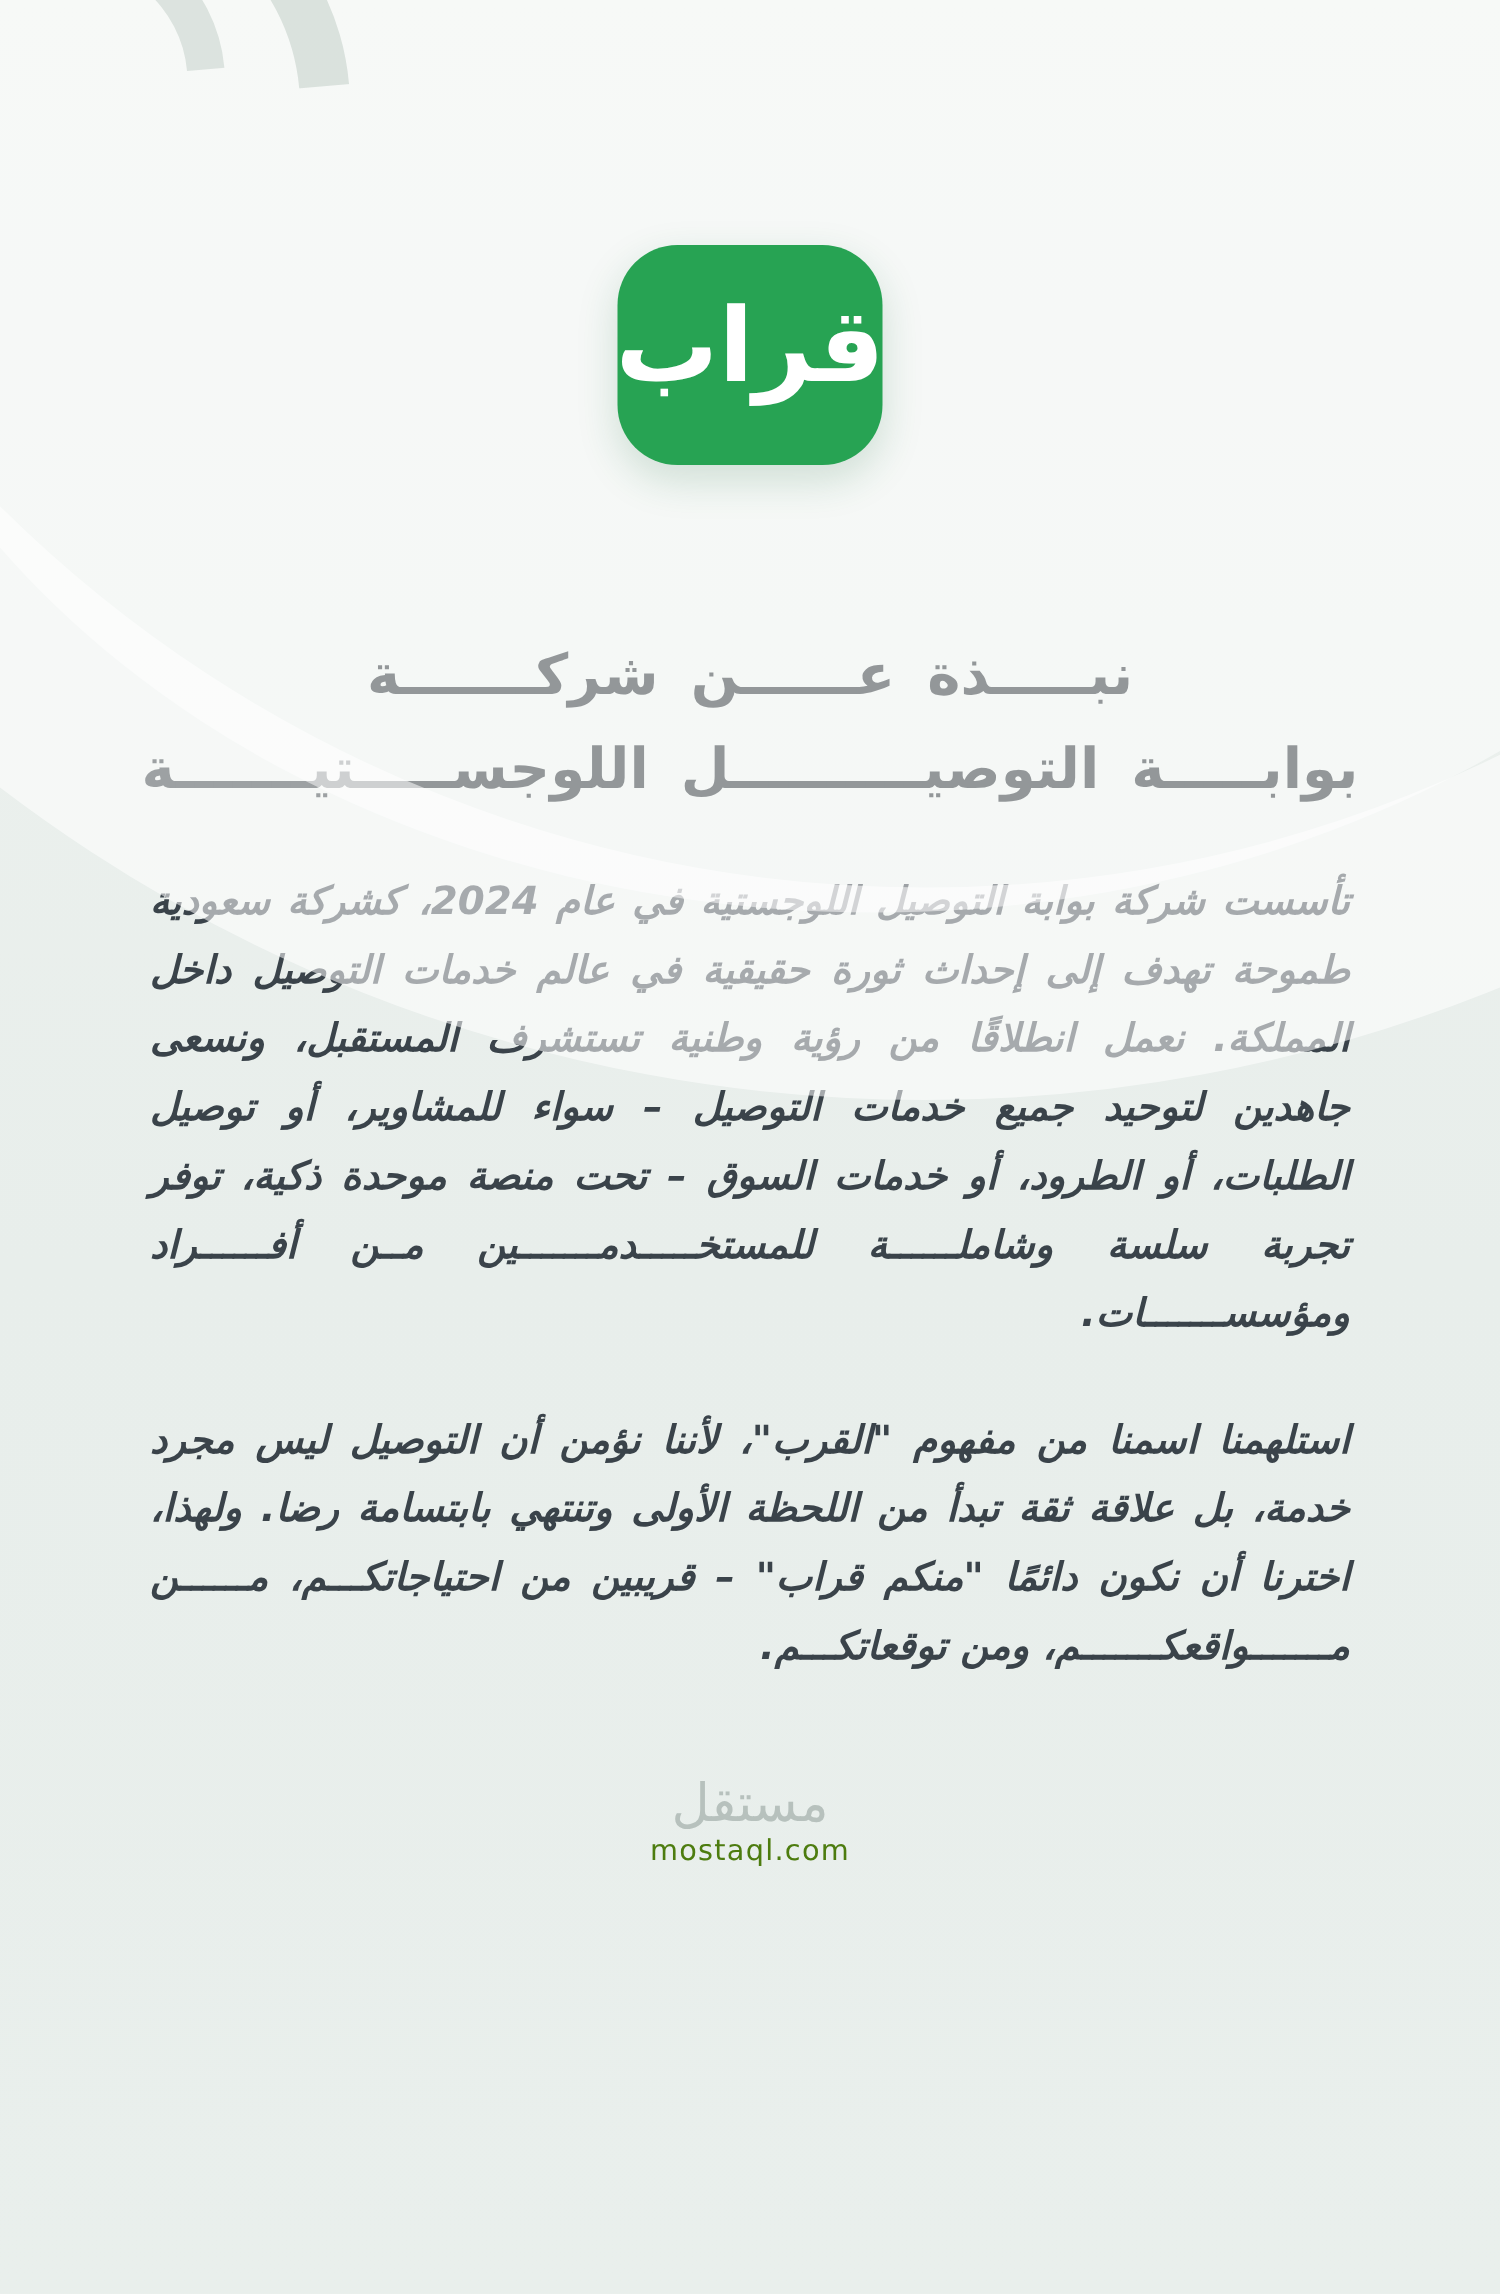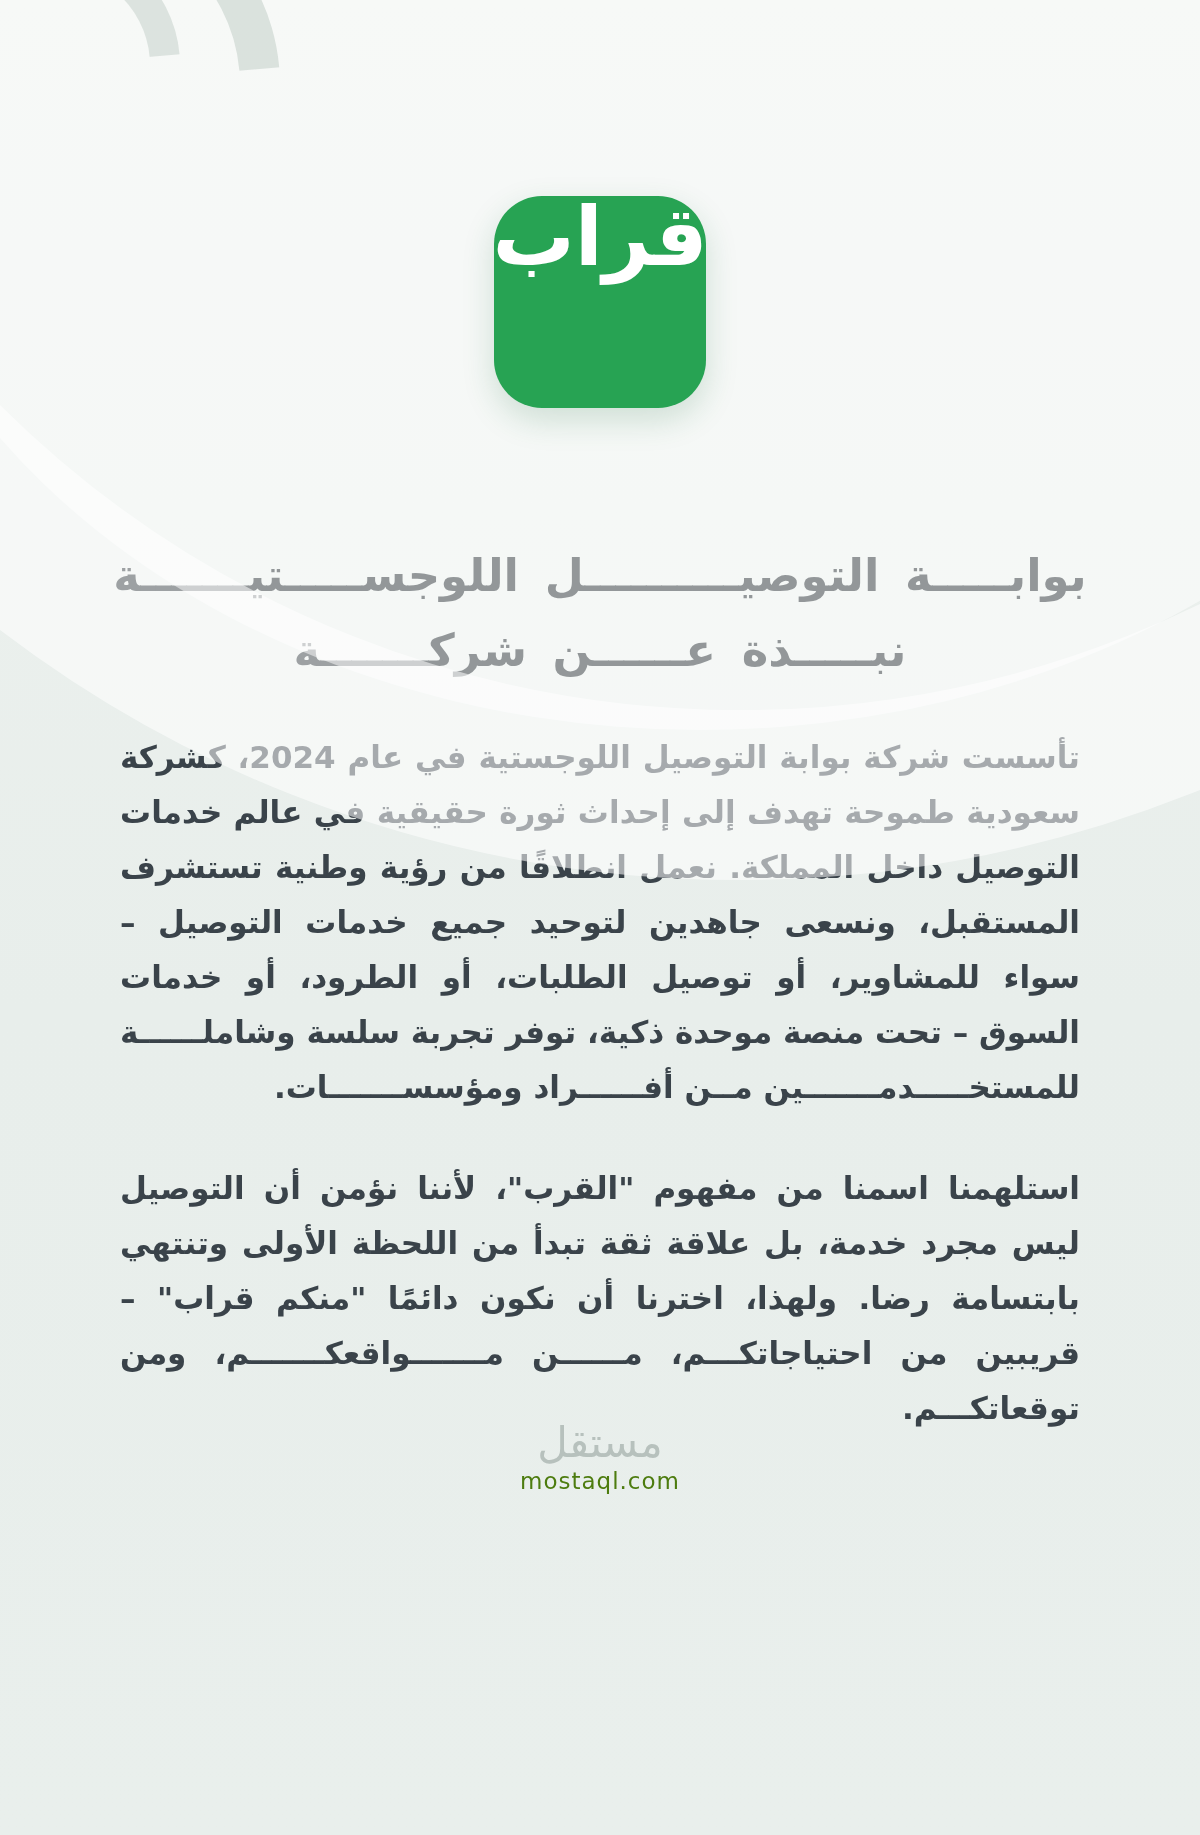--- a/index.html
+++ b/index.html
@@ -43,23 +43,23 @@
     border: 30px solid rgba(209,218,213,0.70);
     border-right-color: transparent;
     border-bottom-color: transparent;
     transform: rotate(40deg);
   }
 
   
   .logo {
     position: relative;
     margin: 196px auto 0;
-    width: 212px; height: 212px;
+    width: 212px; height: 176px;
     border-radius: 48px;
-    display: flex; align-items: flex-start; justify-content: center;
+    display: flex; align-items: center; justify-content: center;
     box-shadow: 0 12px 32px rgba(30,110,60,0.18);
   }
   .logo-text {
     color: #ffffff;
     font-size: 82px;
     font-weight: bold;
     line-height: 1;
     letter-spacing: 2px;
     padding-bottom: 12px;
   }
@@ -117,25 +117,25 @@
 <div class="decor glow-ellipse"></div>
 <div class="decor ring-band"></div>
 <div class="decor corner-arc-outer"></div>
 <div class="decor corner-arc-inner"></div>
 
 <div class="logo" id="logo-box" style="background: rgb(39, 163, 83);">
   <span class="logo-text">قراب</span>
 </div>
 
 <h1 class="heading" id="heading-box" style="color: rgb(38, 47, 51);">
+  <span>نبـــــذة عــــــن شركـــــــة</span>
   <span>بوابـــــة التوصيــــــــــل اللوجســـــتيـــــــة</span>
-  <span>نبـــــذة عــــــن شركـــــــة</span>
 </h1>
 
-<div class="content" id="content-box" style="color: rgb(58, 67, 74);">
+<div class="content" id="content-box" style="color: rgb(58, 67, 74); font-style: italic;">
   <p>تأسست شركة بوابة التوصيل اللوجستية في عام 2024، كشركة سعودية طموحة تهدف إلى إحداث ثورة حقيقية في عالم خدمات التوصيل داخل المملكة. نعمل انطلاقًا من رؤية وطنية تستشرف المستقبل، ونسعى جاهدين لتوحيد جميع خدمات التوصيل – سواء للمشاوير، أو توصيل الطلبات، أو الطرود، أو خدمات السوق – تحت منصة موحدة ذكية، توفر تجربة سلسة وشاملــــــة للمستخـــــدمـــــــين مــن أفــــــراد ومؤسســـــــات.</p>
   <p>استلهمنا اسمنا من مفهوم "القرب"، لأننا نؤمن أن التوصيل ليس مجرد خدمة، بل علاقة ثقة تبدأ من اللحظة الأولى وتنتهي بابتسامة رضا. ولهذا، اخترنا أن نكون دائمًا "منكم قراب" – قريبين من احتياجاتكـــم، مــــــن مـــــــواقعكـــــــم، ومن توقعاتكـــم.</p>
 </div>
 
 <div class="watermark" id="watermark-box">
   <div class="watermark-arabic" id="wm-ar" style="color: rgb(183, 193, 189);">مستقل</div>
   <div class="watermark-domain" id="wm-en" style="color: #4d7c0f;">mostaql.com</div>
 </div>
 
 </body></html>

